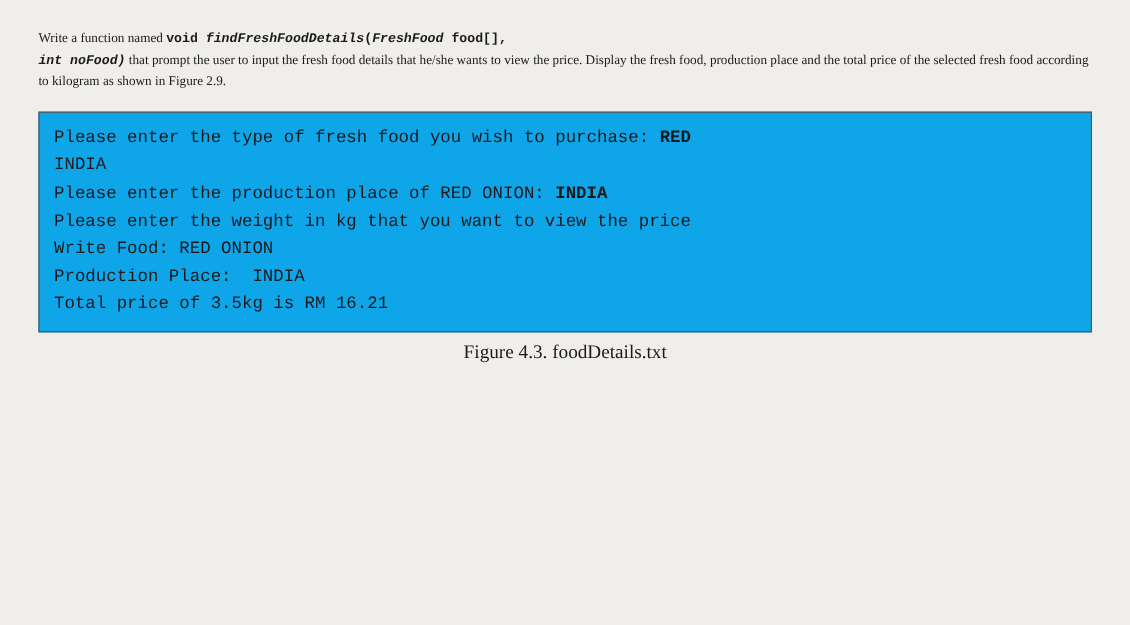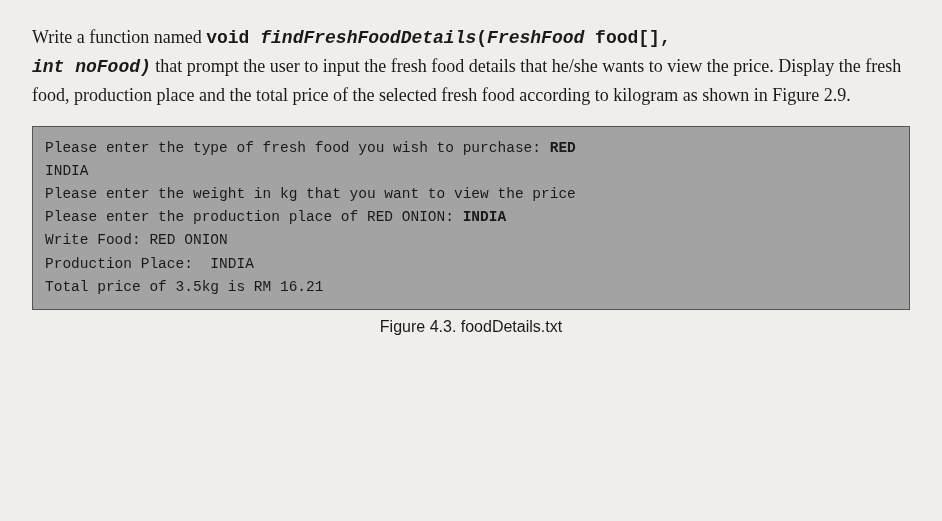--- a/index.html
+++ b/index.html
@@ -18,78 +18,78 @@
       justify-content: center;
       padding: 24px 32px;
     }
 
     .page-container {
       width: 100%;
       max-width: 878px;
     }
 
     .description-text {
-      font-size: 18px;
+      font-size: 11px;
       line-height: 1.55;
       color: #1a1a1a;
       margin-bottom: 16px;
     }
 
     .description-text .code-bold {
       font-family: 'Courier New', Courier, monospace;
       font-weight: bold;
       font-style: normal;
     }
 
     .description-text .code-italic {
       font-family: Liberation Mono, monospace;
       font-style: italic;
       font-weight: bold;
     }
 
     .terminal-box {
       border: 1.5px solid #555;
-      background-color: #a3a3a3;
+      background-color: #0ea5e9;
       padding: 10px 12px;
       font-family: 'Courier New', Courier, monospace;
       font-size: 14.5px;
       line-height: 1.6;
       color: #1a1a1a;
       margin-bottom: 8px;
     }
 
     .terminal-box .highlight {
       font-weight: bold;
     }
 
     .figure-caption {
       text-align: center;
       font-size: 16px;
       color: #1a1a1a;
-      font-family: Liberation Sans, sans-serif;
+      font-family: Liberation Serif, serif;
       margin-top: 4px;
     }
   </style>
 </head>
 <body>
 
 <div class="page-container">
   <p class="description-text">
     <span>Write a function named</span>
     <span> </span>
     <span class="code-bold">void <em>findFreshFoodDetails</em>(<em>FreshFood</em> food[],</span>
     <br>
     <span class="code-italic">int <em style="font-style:italic;">noFood</em>)</span>
     <span> that prompt the user to input the fresh food details that he/she wants to view the price. Display the fresh food, production place and the total price of the selected fresh food according to kilogram as shown in Figure 2.9.</span>
   </p>
 
   <div class="terminal-box">
     <div>Please enter the type of fresh food you wish to purchase:&nbsp;<span class="highlight">RED</span></div>
     <div>INDIA</div>
+    <div>Please enter the production place of RED ONION:&nbsp;<span class="highlight">INDIA</span></div>
     <div>Please enter the weight in kg that you want to view the price</div>
-    <div>Please enter the production place of RED ONION:&nbsp;<span class="highlight">INDIA</span></div>
     <div>Write Food: RED ONION</div>
     <div>Production Place:&nbsp; INDIA</div>
     <div>Total price of 3.5kg is RM 16.21</div>
   </div>
 
   <div class="figure-caption">Figure 4.3. foodDetails.txt</div>
 </div>
 
 </body></html>

